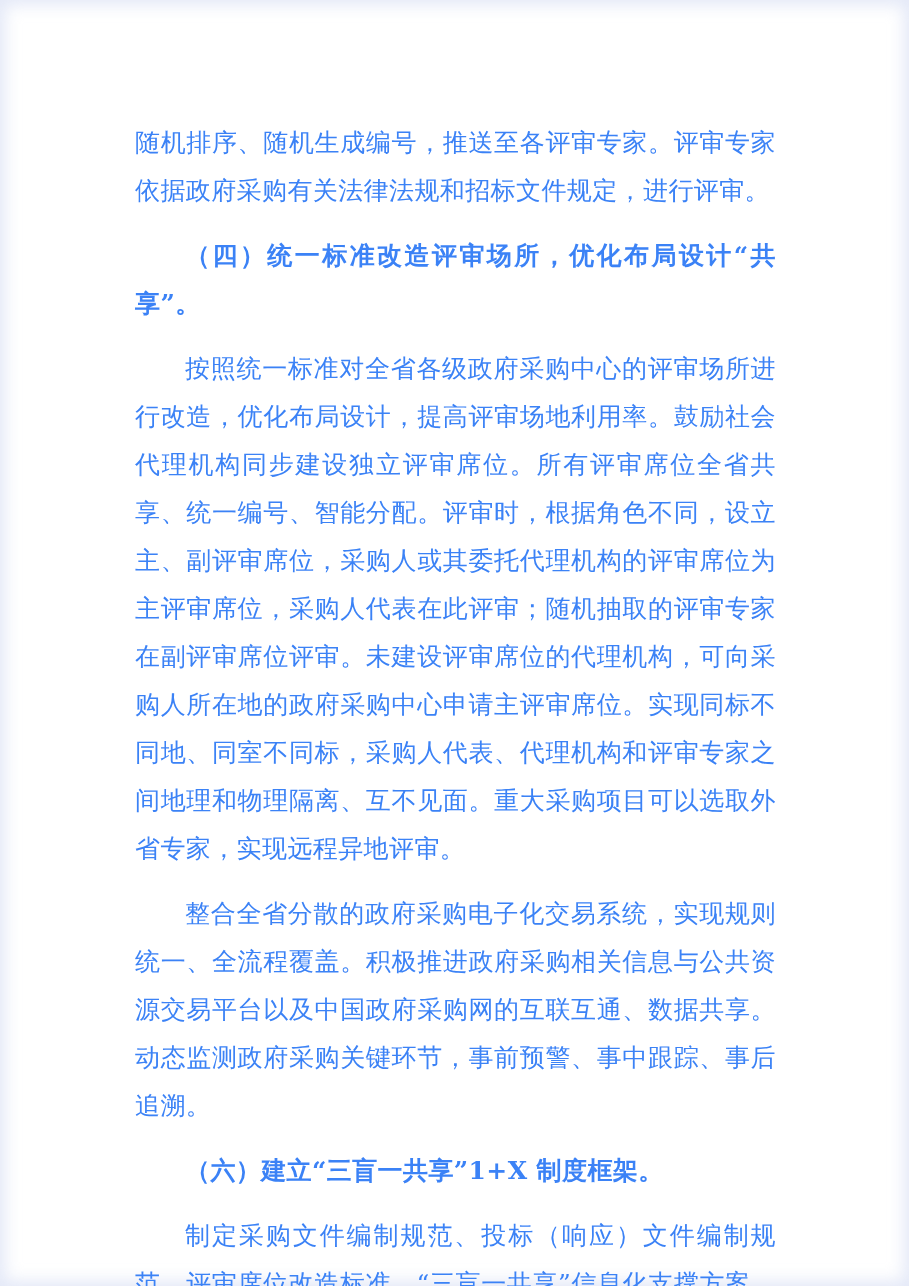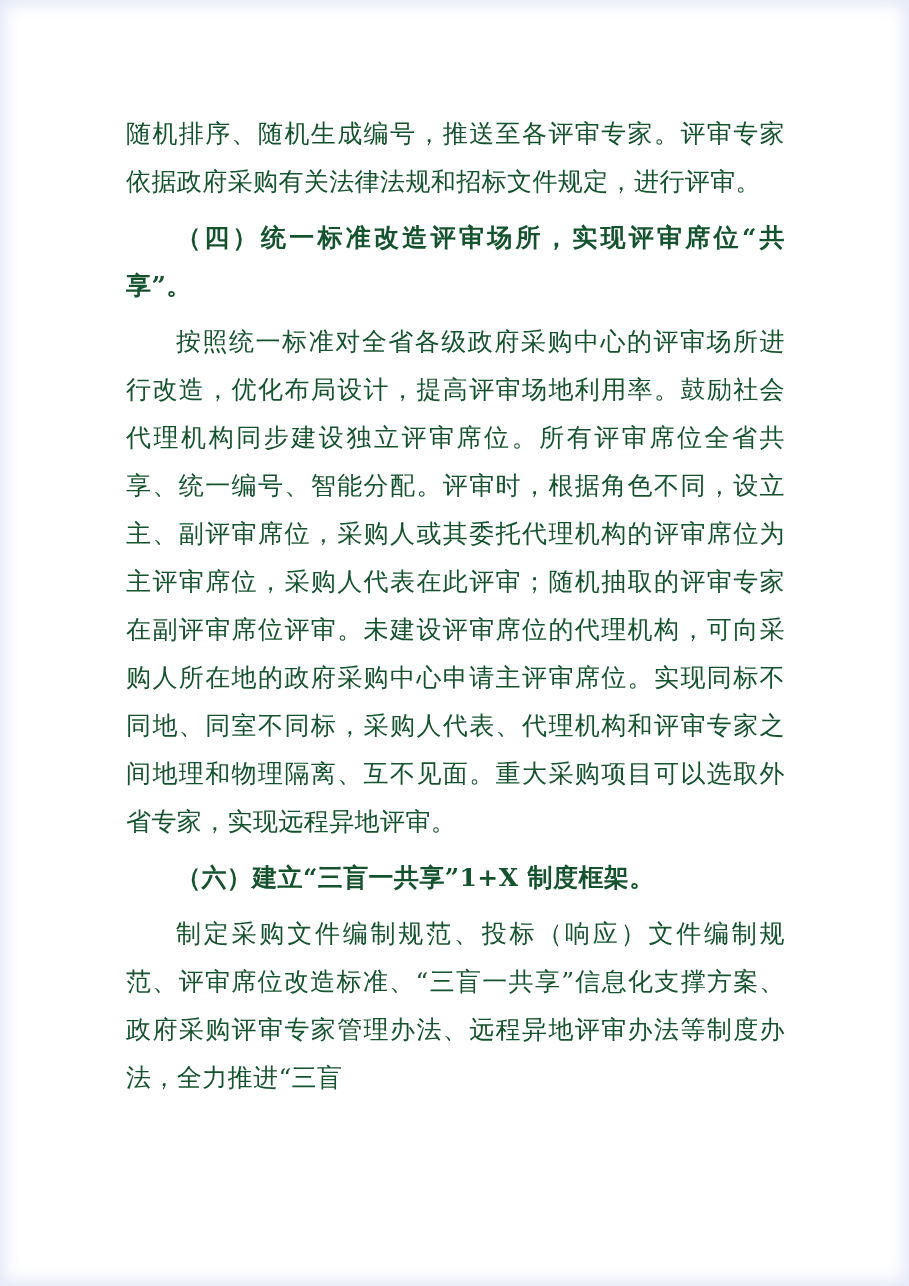--- a/index.html
+++ b/index.html
@@ -18,44 +18,45 @@
     height: 1286px;
     box-sizing: border-box;
     background: #ffffff;
     
     box-shadow: inset 0 0 16px 5px rgba(186, 197, 234, 0.40);
     padding: 102px 116px 0 118px;
     color: #1b1b1b;
     overflow: hidden;
   }
   .doc-block {
-    margin: 8px;
+    margin: 17px;
     font-size: 25px;
     line-height: 48px;
     text-align: justify;
     letter-spacing: 0.4px;
-    color: #14532d;
+    color: #3b82f6;
   }
   .indent {
     text-indent: 2em;
   }
   .heading {
     font-weight: 700;
   }
 </style>
 </head>
 <body>
 
 <div class="page">
 
   <p class="doc-block">随机排序、随机生成编号，推送至各评审专家。评审专家依据政府采购有关法律法规和招标文件规定，进行评审。</p>
 
-  <p class="doc-block heading indent">（四）统一标准改造评审场所，实现评审席位“共享”。</p>
+  <p class="doc-block heading indent">（四）统一标准改造评审场所，优化布局设计“共享”。</p>
 
   <p class="doc-block indent">按照统一标准对全省各级政府采购中心的评审场所进行改造，优化布局设计，提高评审场地利用率。鼓励社会代理机构同步建设独立评审席位。所有评审席位全省共享、统一编号、智能分配。评审时，根据角色不同，设立主、副评审席位，采购人或其委托代理机构的评审席位为主评审席位，采购人代表在此评审；随机抽取的评审专家在副评审席位评审。未建设评审席位的代理机构，可向采购人所在地的政府采购中心申请主评审席位。实现同标不同地、同室不同标，采购人代表、代理机构和评审专家之间地理和物理隔离、互不见面。重大采购项目可以选取外省专家，实现远程异地评审。</p>
 
 
+  <p class="doc-block indent">整合全省分散的政府采购电子化交易系统，实现规则统一、全流程覆盖。积极推进政府采购相关信息与公共资源交易平台以及中国政府采购网的互联互通、数据共享。动态监测政府采购关键环节，事前预警、事中跟踪、事后追溯。</p>
 
   <p class="doc-block heading indent">（六）建立“三盲一共享”1+X 制度框架。</p>
 
   <p class="doc-block indent">制定采购文件编制规范、投标（响应）文件编制规范、评审席位改造标准、“三盲一共享”信息化支撑方案、政府采购评审专家管理办法、远程异地评审办法等制度办法，全力推进“三盲</p>
 
 </div>
 
 </body></html>

